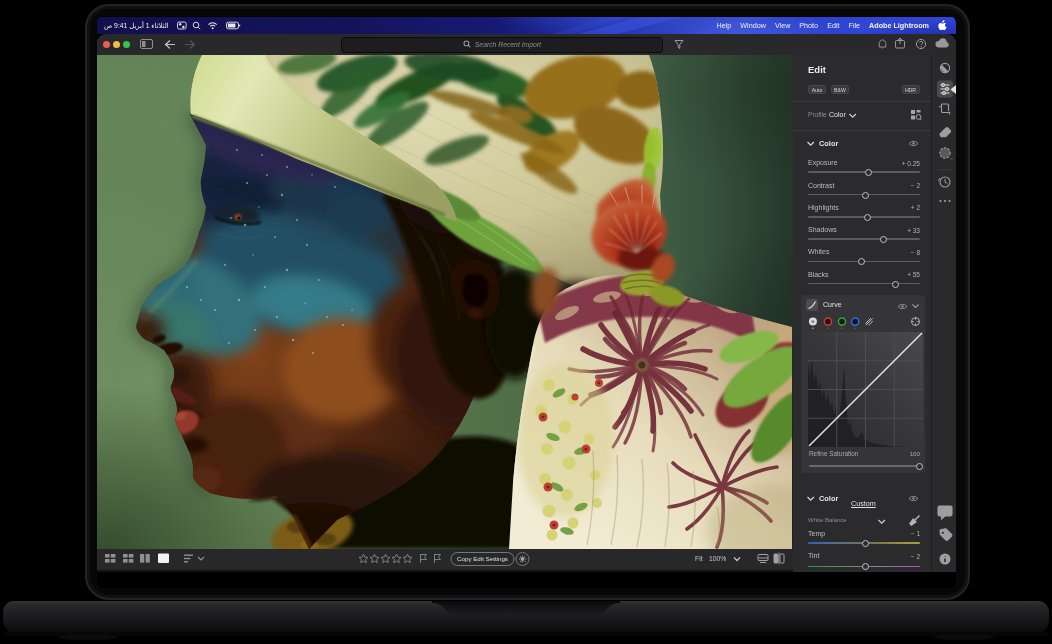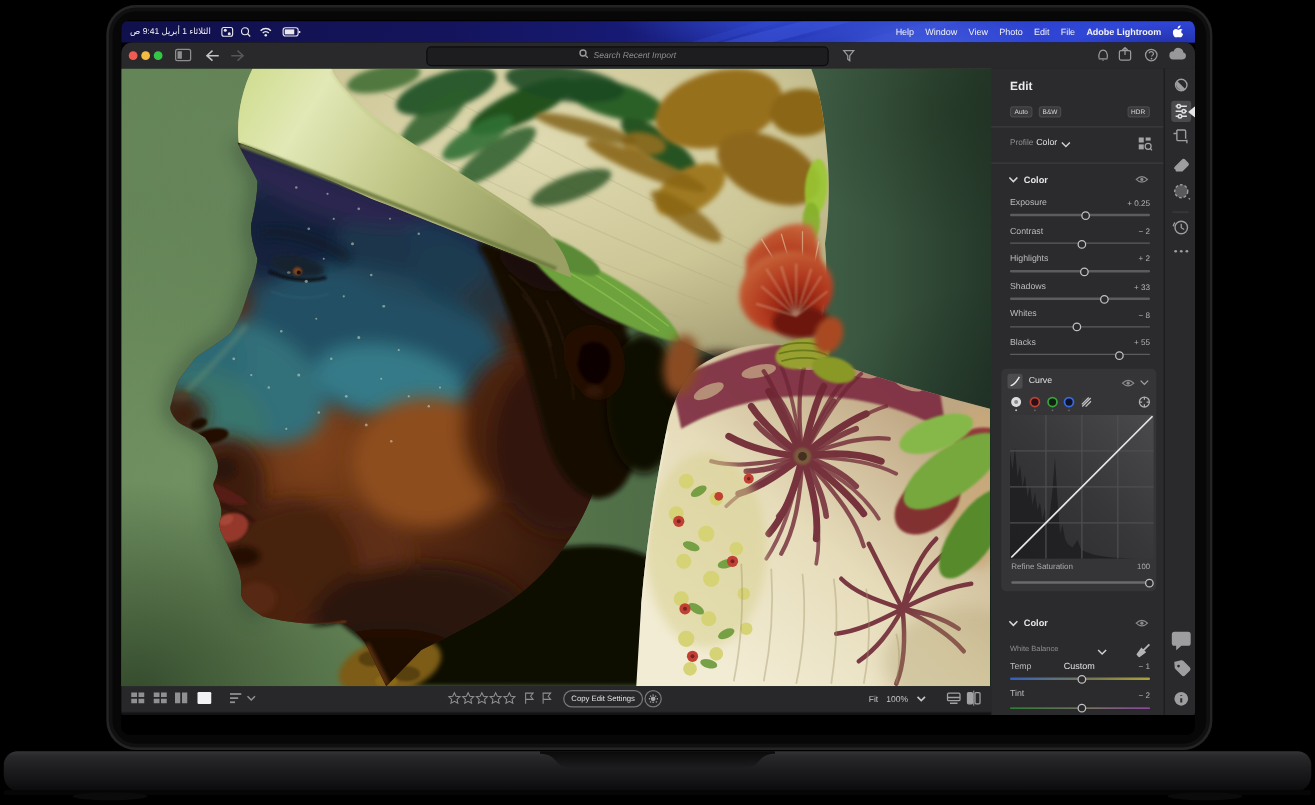--- a/index.html
+++ b/index.html
@@ -550,21 +550,21 @@
 
       <svg width="10" height="8" style="position:absolute;left:13px;top:439.5px">
             <path d="M1.5,2 l3.2,3.2 3.2,-3.2" stroke="#d6d6d8" stroke-width="1.3" fill="none"></path>
           </svg>
       <div class="lbl" style="left:26px;top:438.5px;font-size:7.4px;font-weight:bold;color:#e4e4e6;">Color</div>
       <svg class="eye" style="left:115px;top:439px">
             <path d="M1,4.5 q4.5,-4.5 9,0 q-4.5,4.5 -9,0 Z" stroke="#8a8a8c" fill="none"></path>
             <circle cx="5.5" cy="4.5" r="1.3" fill="#8a8a8c"></circle>
           </svg>
       <div class="lbl dim" style="left:15px;top:461.5px;font-size:6px;">White Balance</div>
-      <div class="lbl" style="left:58px;top:473px;font-size:7.2px;color:#e2e2e4;">Custom</div>
+      <div class="lbl" style="left:58px;top:444px;font-size:7.2px;color:#e2e2e4;text-decoration:underline;">Custom</div>
       <svg width="10" height="8" style="position:absolute;left:84px;top:462.5px">
             <path d="M1.5,2 l3.2,3.2 3.2,-3.2" stroke="#d0d0d2" stroke-width="1.2" fill="none"></path>
           </svg>
       <svg width="12" height="12" style="position:absolute;left:116px;top:459px">
             <path d="M10.5,1.5 l-4.8,4.8 M4.2,5.2 l2.6,2.6 l-4.4,3.2 l-1.4,-1.4 Z" stroke="#b4b4b6" stroke-width="1.5" fill="#b4b4b6"></path>
           </svg>
       <div class="lbl" style="left:15px;top:474.5px;">Temp</div>
           <div class="val" style="top:475px;">− 1</div>
       <div class="track" style="top:487px;background:linear-gradient(90deg,#3060c0,#5a7080 30%,#787850 60%,#9a9440 85%,#aaa238);"></div>
       <div class="knob" style="left:72.6px;top:487.7px;"></div>

